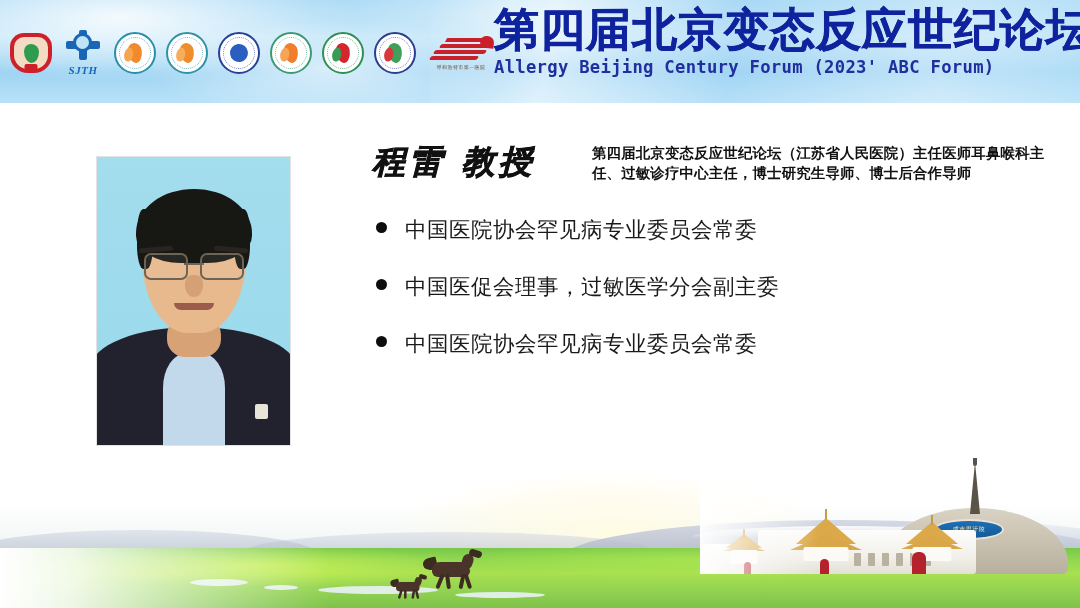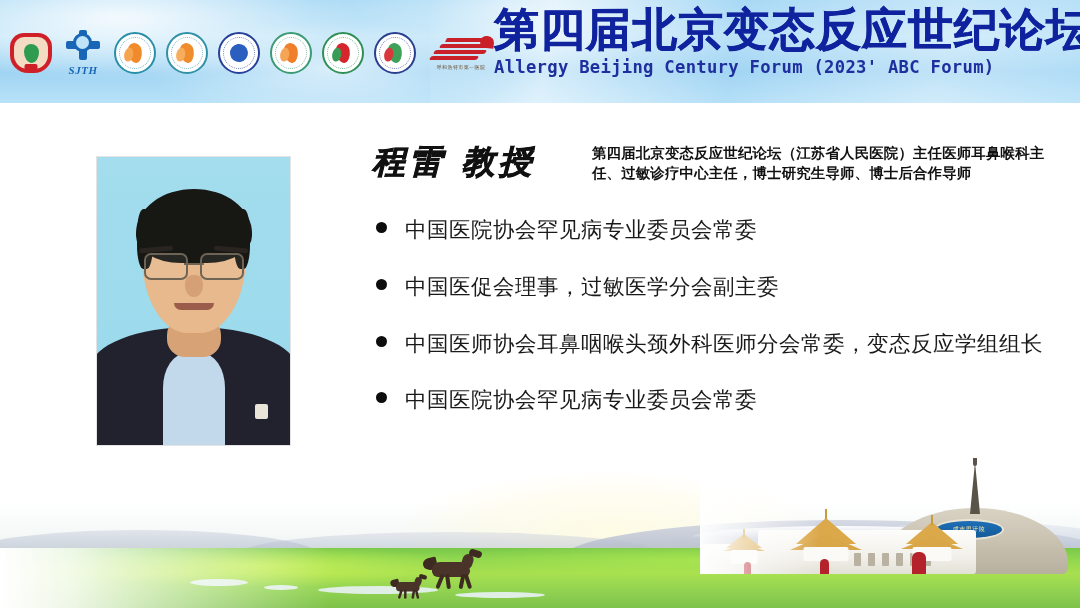--- a/index.html
+++ b/index.html
@@ -395,24 +395,20 @@
     <div class="bi">
       <span class="dot"></span>
       <span class="btxt">中国医院协会罕见病专业委员会常委</span>
     </div>
     <div class="bi">
       <span class="dot"></span>
       <span class="btxt">中国医促会理事，过敏医学分会副主委</span>
     </div>
     <div class="bi">
       <span class="dot"></span>
-      <span class="btxt">中国医师协会耳鼻咽喉头颈外科医师分会常委，变态反应学组组长</span>
-    </div>
-    <div class="bi">
-      <span class="dot"></span>
       <span class="btxt">中国医院协会罕见病专业委员会常委</span>
     </div>
   </div>
 
   <div class="scene">
     <div class="sky"></div>
     <div class="glow"></div>
 
     <div class="mtn m1"></div>
     <div class="mtn m2"></div>

